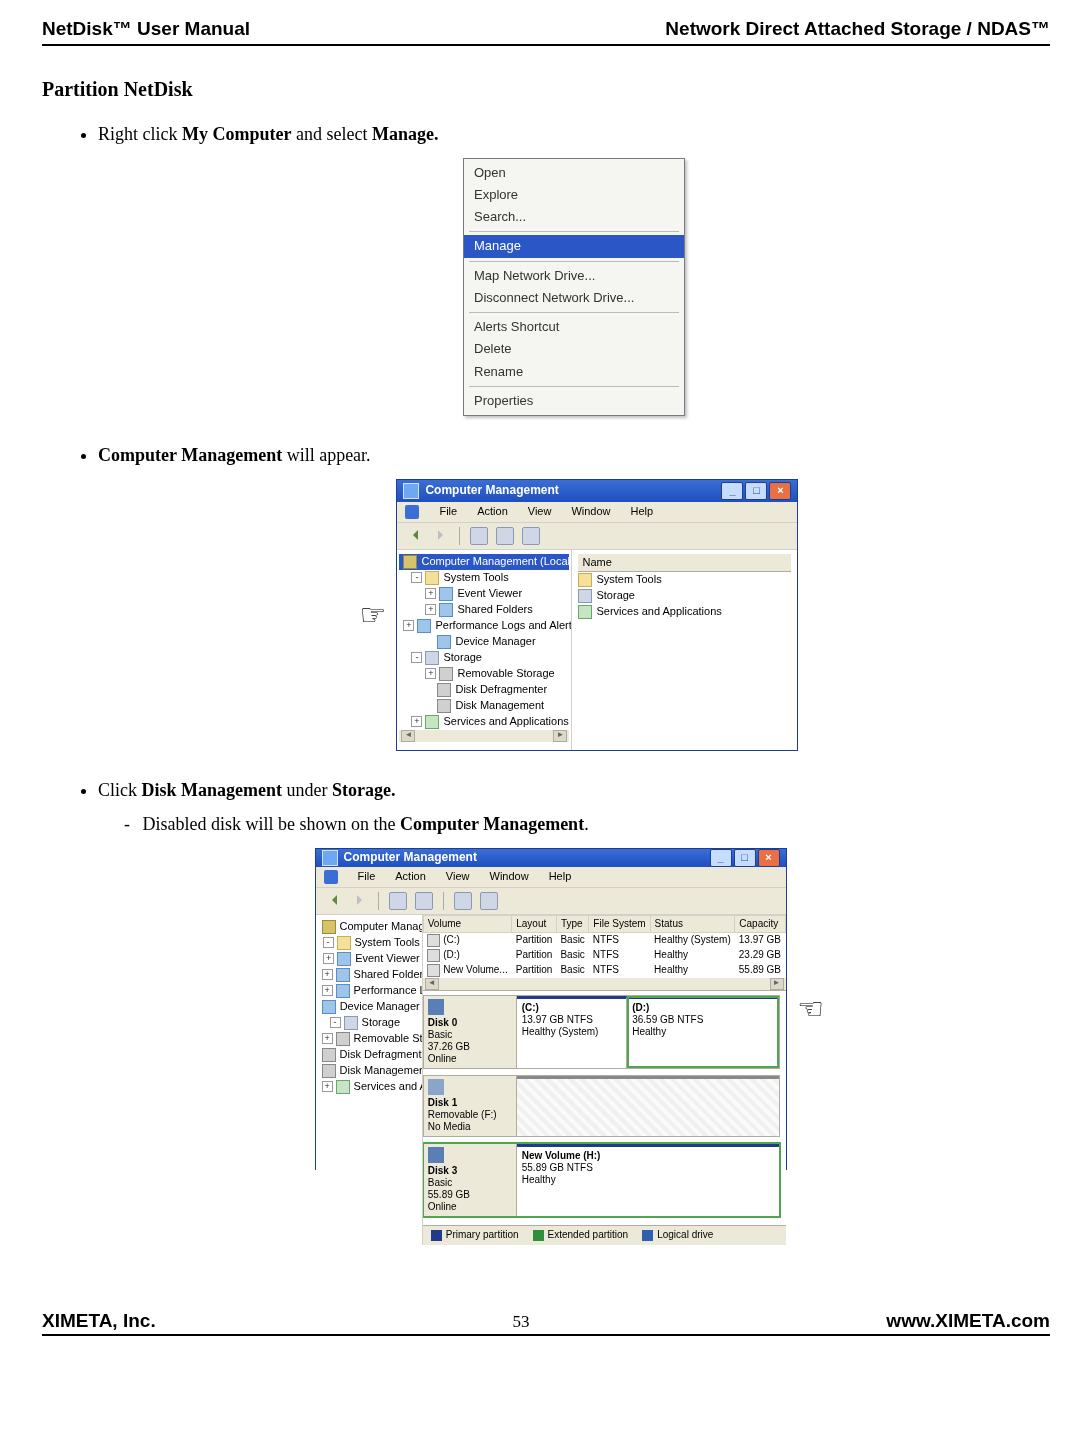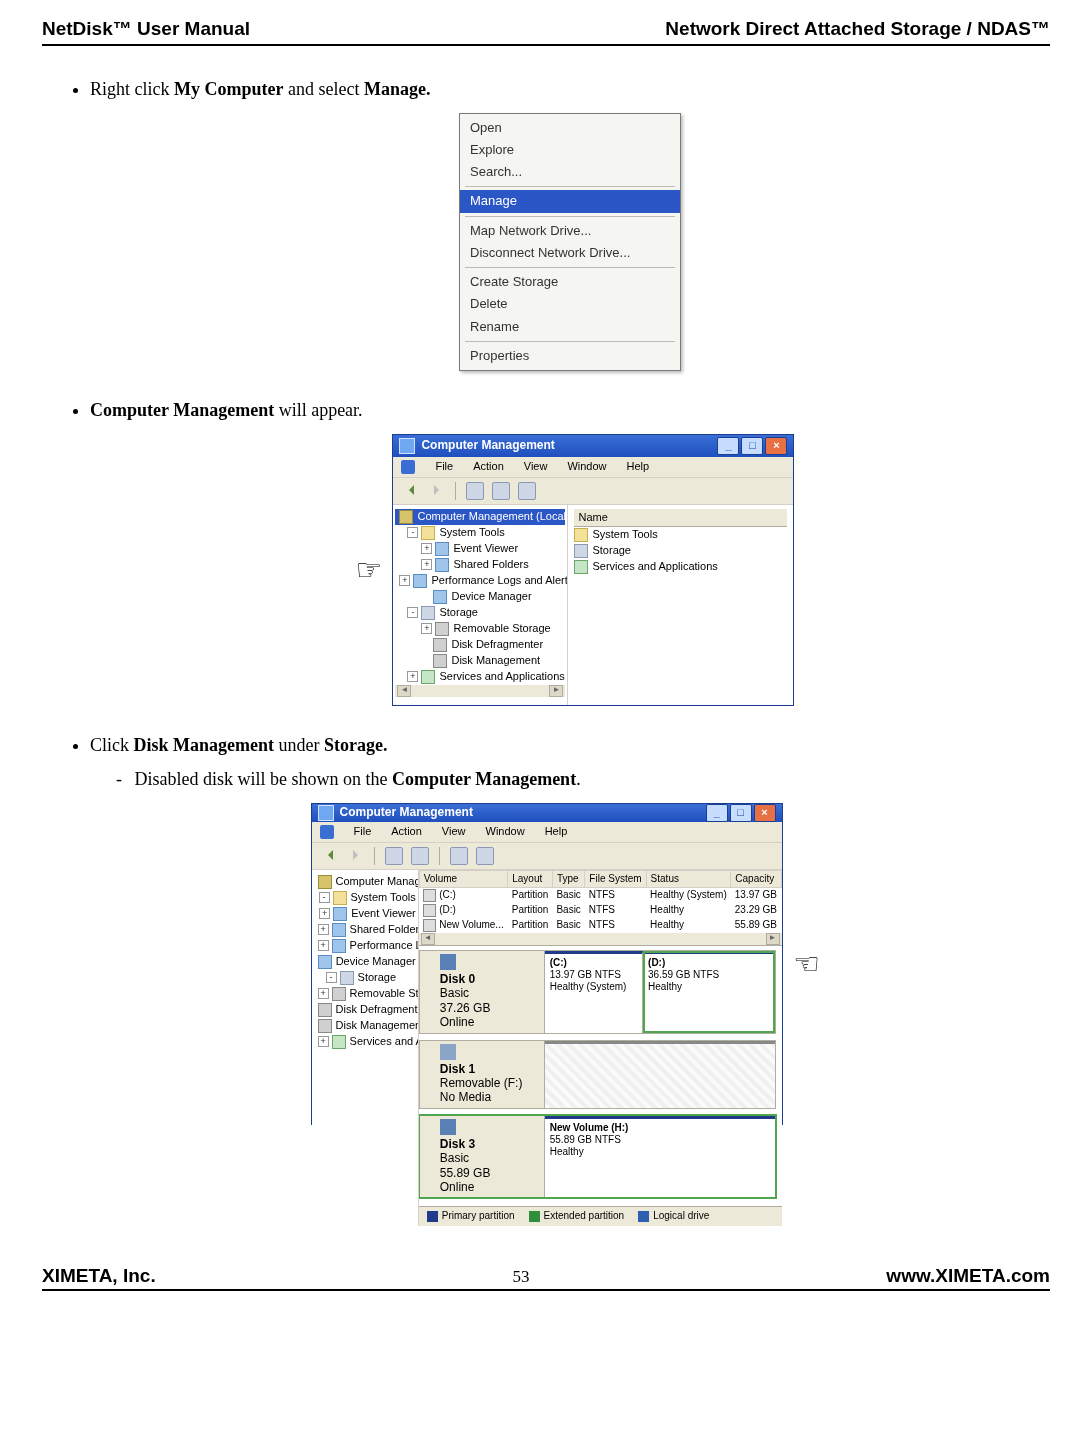--- a/index.html
+++ b/index.html
@@ -35,21 +35,21 @@
     font-size: 20px;
     margin: 0 0 22px 0;
   }
 
   ul.bullets {
     list-style: disc;
     margin: 0 0 0 40px;
     padding: 0;
   }
   ul.bullets > li {
-    margin: 0 0 20px 8px;
+    margin: 0 0 20px 16px;
     line-height: 1.25;
   }
   .dash-list {
     margin: 12px 0 0 26px;
     line-height: 1.25;
   }
   .dash-list .dash { display: inline-block; width: 14px; }
 
   .fig-wrap {
     display: flex;
@@ -236,22 +236,22 @@
   }
   .disk-row {
     display: flex;
     margin-bottom: 6px;
   }
   .disk-row.highlight { outline: 2px solid #4fa64f; outline-offset: -1px; }
   .disk-label {
     width: 84px;
     background: #ece9d8;
     border: 1px solid #b0ada0;
-    padding: 3px 20px;
-    font-size: 12px;
+    padding: 3px 4px;
+    font-size: 10px;
     line-height: 1.2;
   }
   .disk-label .dn { font-weight: bold; }
   .disk-label .dico {
     width: 16px; height: 16px;
     margin-bottom: 2px;
   }
   .disk-label .dico.online { background: #5a7fb5; }
   .disk-label .dico.remov  { background: #8aa5c7; }
   .disk-parts {
@@ -320,38 +320,39 @@
 <body>
 
 <div class="page">
 
   <div class="header-row">
     <span>NetDisk™ User Manual</span>
     <span>Network Direct Attached Storage / NDAS™</span>
   </div>
   <hr class="hr">
 
+  <div class="section-heading">Partition NetDisk</div>
 
   <ul class="bullets">
 
     <li>
       <span>Right click </span><b>My Computer</b><span> and select </span><b>Manage.</b>
 
       <div class="fig-wrap">
         <div class="ctx-menu">
           <div class="ctx-item">Open</div>
           <div class="ctx-item">Explore</div>
           <div class="ctx-item">Search...</div>
           <div class="ctx-sep"></div>
           <div class="ctx-item sel">Manage</div>
           <div class="ctx-sep"></div>
           <div class="ctx-item">Map Network Drive...</div>
           <div class="ctx-item">Disconnect Network Drive...</div>
           <div class="ctx-sep"></div>
-          <div class="ctx-item">Create Storage</div>
+          <div class="ctx-item">Alerts Shortcut</div>
           <div class="ctx-item">Delete</div>
           <div class="ctx-item">Rename</div>
           <div class="ctx-sep"></div>
           <div class="ctx-item">Properties</div>
         </div>
       </div>
     </li>
 
     <li>
       <b>Computer Management</b><span> will appear.</span>

